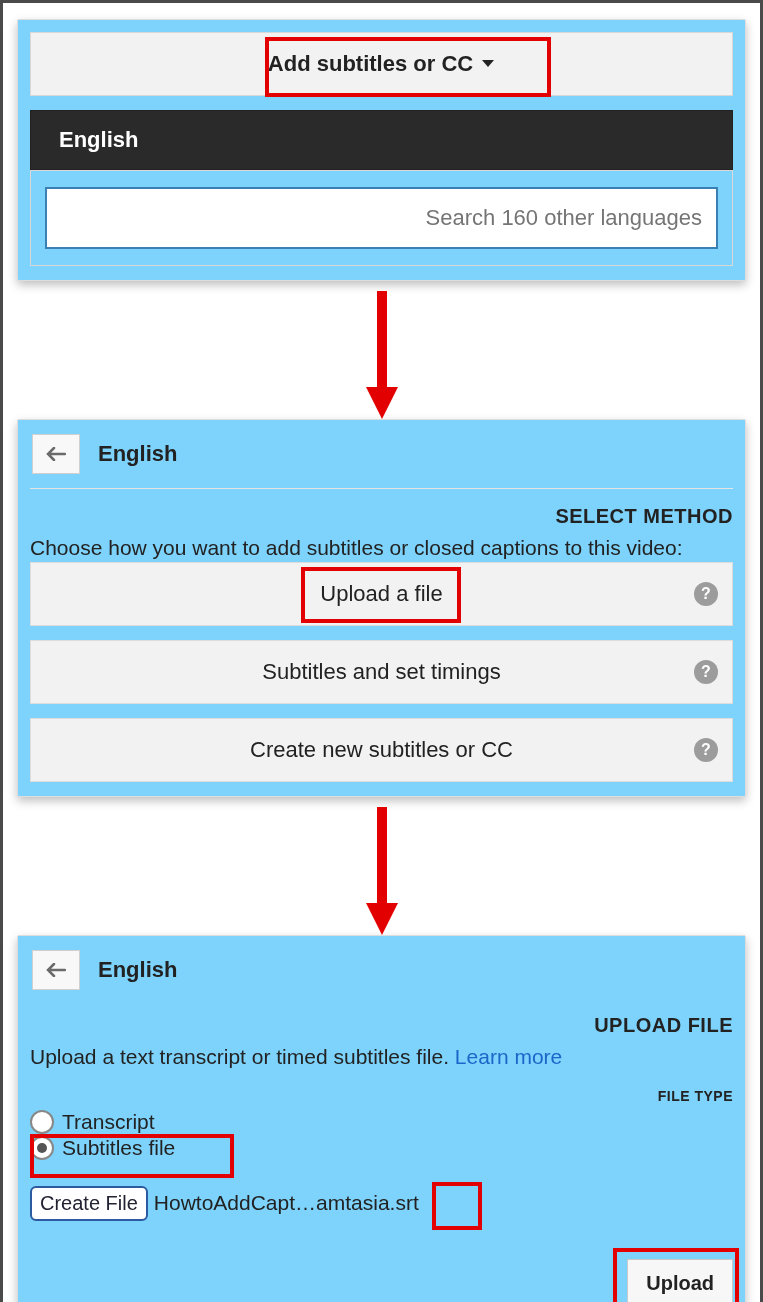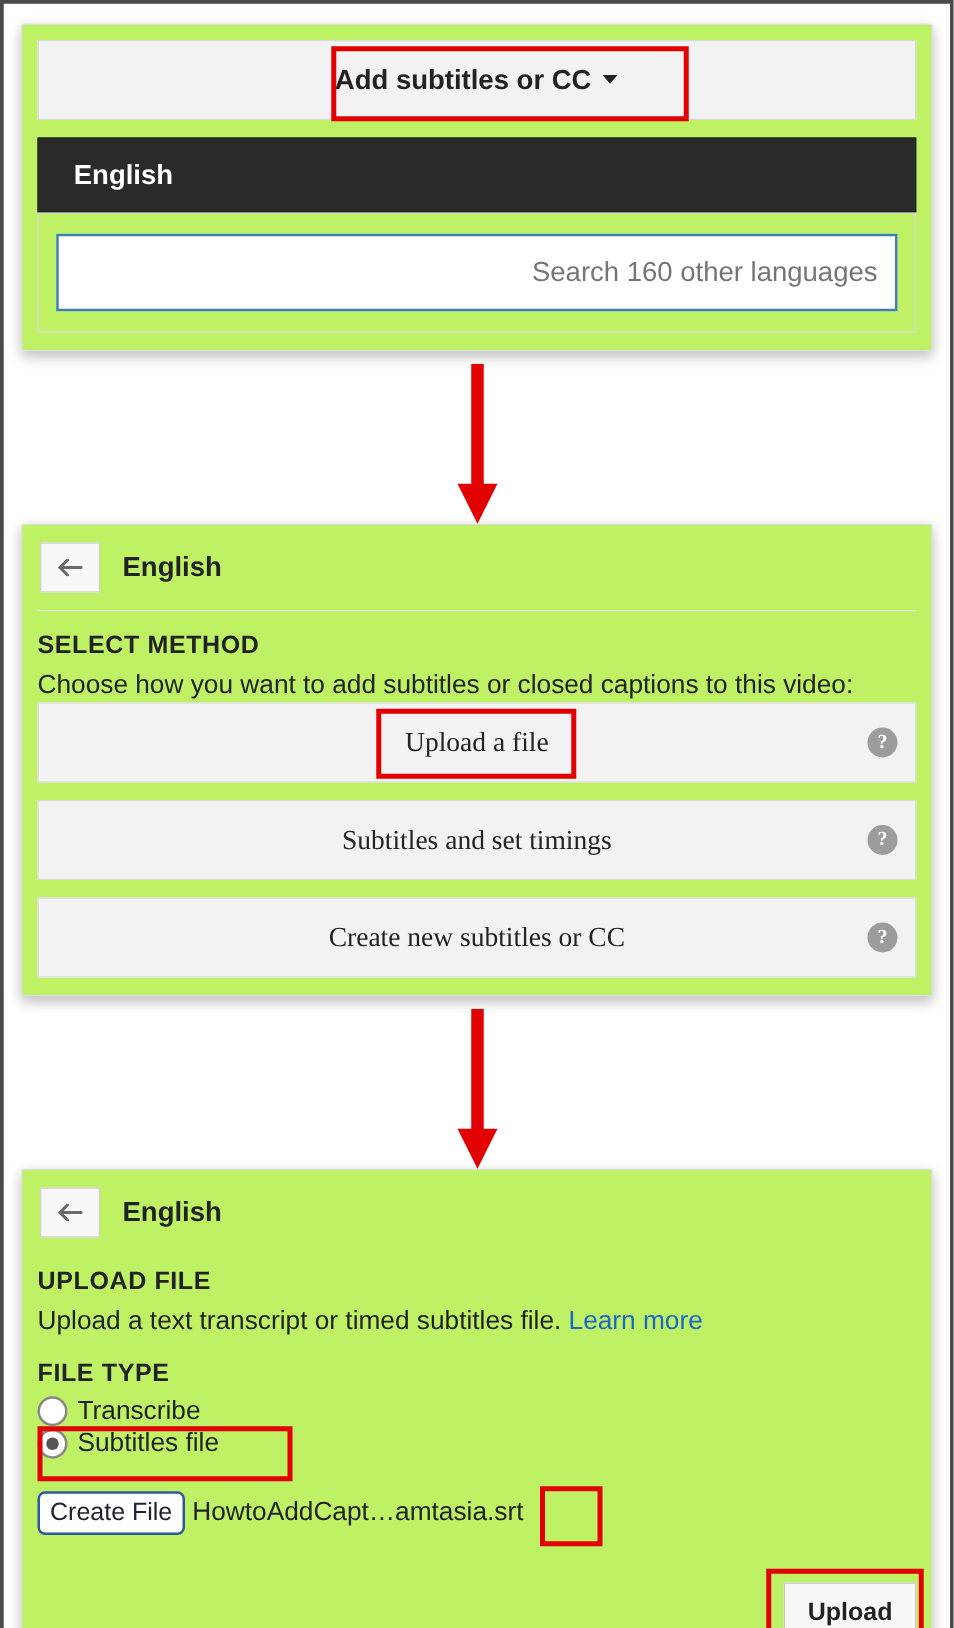--- a/index.html
+++ b/index.html
@@ -12,21 +12,21 @@
   .page {
     width: 763px;
     box-sizing: border-box;
     padding: 10px;
     border: 3px solid #4a4a4a;
     background: #fff;
   }
 
   
   .panel {
-    background: #bef264;
+    background: #7dd3fc;
     border: 1px solid #ddd;
     border-radius: 2px;
     box-shadow: 0 4px 10px rgba(0,0,0,.25);
     margin: 6px 4px 18px 4px;
     padding: 12px 12px 14px 12px;
   }
 
   
   .dropdown-bar {
     background: #f2f2f2;
@@ -110,39 +110,39 @@
   .hr {
     height: 1px;
     background: #e3e3e3;
     margin: 0 0 16px 0;
   }
   .section-label {
     font-size: 20px;
     font-weight: 700;
     letter-spacing: .5px;
     margin-bottom: 6px;
+    text-align: right;
   }
   .desc-text {
     font-size: 21px;
     color: #222;
     line-height: 1.35;
   }
 
   .method-btn {
     position: relative;
     display: flex;
     align-items: center;
     justify-content: center;
     background: #f2f2f2;
     border: 1px solid #dcdcdc;
     padding: 18px 12px;
     margin-bottom: 14px;
     font-size: 22px;
     color: #222;
-    font-family: Liberation Serif, serif;
   }
   .method-btn:last-child { margin-bottom: 0; }
   .help-icon {
     position: absolute;
     right: 14px;
     top: 50%;
     transform: translateY(-50%);
     width: 24px;
     height: 24px;
     border-radius: 50%;
@@ -297,27 +297,27 @@
       </div>
       <span class="panel-title">English</span>
     </div>
 
     <div class="step3-body">
       <div class="section-label">UPLOAD FILE</div>
       <div class="desc-text" style="margin-bottom:16px">
         <span>Upload a text transcript or timed subtitles file. </span><span class="link">Learn more</span>
       </div>
 
-      <div class="section-label" style="font-size:20px">FILE TYPE</div>
+      <div class="section-label" style="font-size:14px">FILE TYPE</div>
 
       <div class="radio-row">
         <span class="radio">
             <span class="dot"></span>
           </span>
-        <span>Transcribe</span>
+        <span>Transcript</span>
       </div>
 
       <div class="radio-row">
         <span class="radio checked">
             <span class="dot"></span>
           </span>
         <span>Subtitles file</span>
         <div class="hl hl-radio"></div>
       </div>
 

